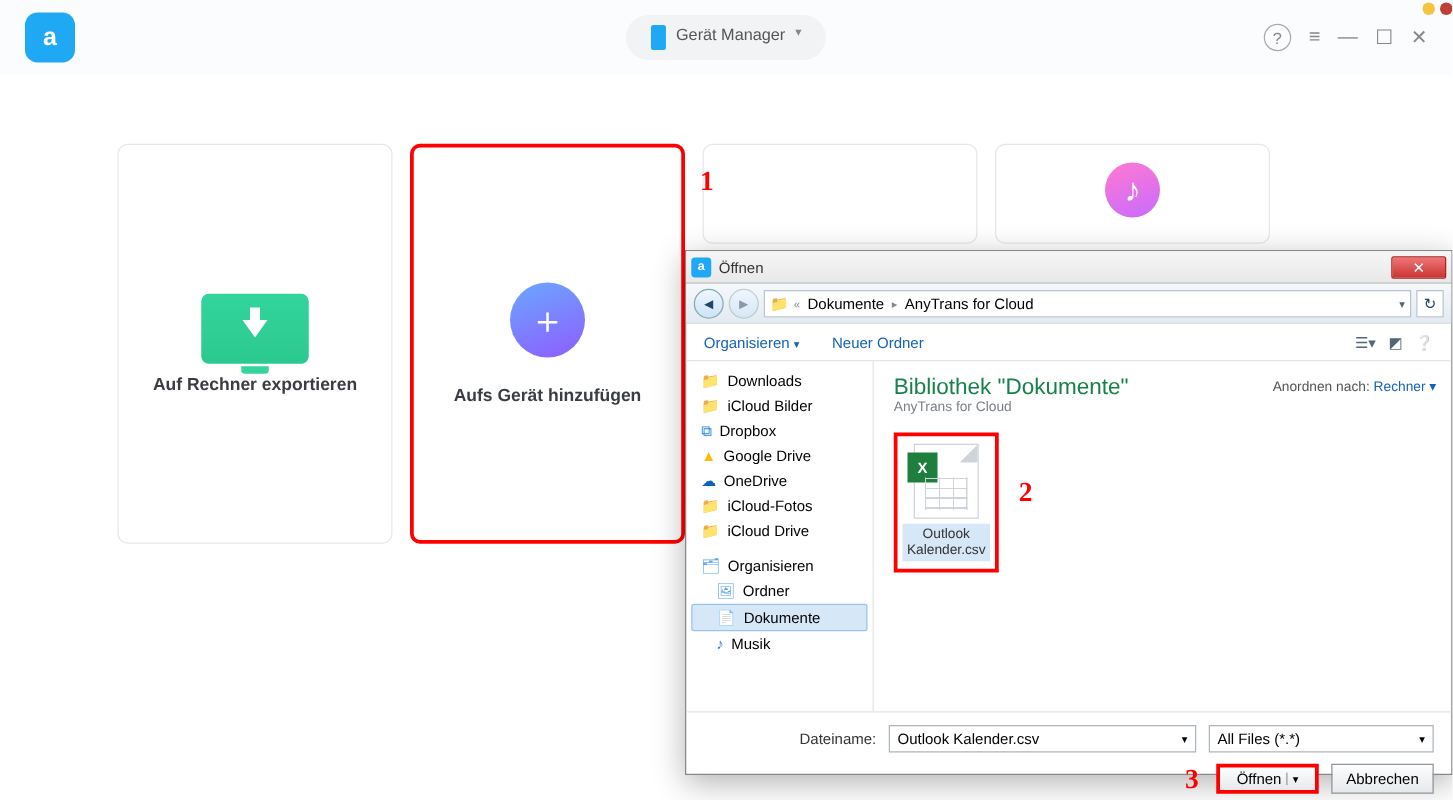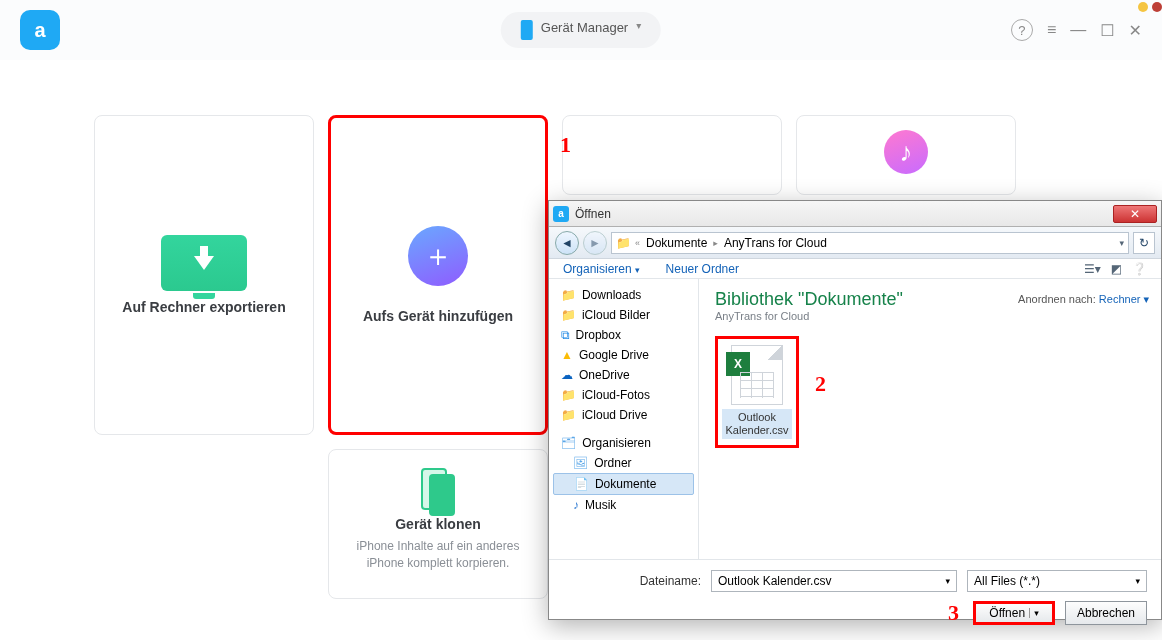--- a/index.html
+++ b/index.html
@@ -43,21 +43,21 @@
 .dlg-titlebar .close { width:44px; height:18px; background: linear-gradient(#e77,#c33); border:1px solid #a22; border-radius:2px; color:#fff; display:flex;align-items:center;justify-content:center; cursor:pointer; font-size:12px; }
 .dlg-nav { height: 32px; background: linear-gradient(#f5f8fb,#e3eaf2); display:flex; align-items:center; padding:0 6px; border-bottom:1px solid #cfd6de; gap:4px; }
 .navbtn { width:24px; height:24px; border-radius:50%; border:1px solid #8aa; background:linear-gradient(#eef6ff,#cde3f7); display:flex;align-items:center;justify-content:center;color:#246; cursor:pointer; }
 .breadcrumb { flex:1; display:flex; align-items:center; border:1px solid #b9c4d0; background:#fff; height:22px; padding:0 4px; gap:4px; }
 .breadcrumb .folder-ico { color:#e8b24b; }
 .breadcrumb .sep { color:#888; font-size:9px; }
 .breadcrumb .seg { padding: 0 2px; }
 .refresh { width:22px;height:22px;border:1px solid #b9c4d0;background:#fff;display:flex;align-items:center;justify-content:center;color:#246;cursor:pointer; }
 .searchbox { width:170px; height:22px; border:1px solid #b9c4d0; background:#fff; padding:0 6px; color:#888; font-style:italic; display:flex;align-items:center; justify-content:space-between; }
 .searchbox .mag { color:#567; font-style:normal; }
-.dlg-toolbar { height: 20px; display:flex; align-items:center; padding:0 14px; gap: 26px; border-bottom:1px solid #e2e6ea; }
+.dlg-toolbar { height: 30px; display:flex; align-items:center; padding:0 14px; gap: 26px; border-bottom:1px solid #e2e6ea; }
 .dlg-toolbar .tb-item { color:#1463b8; cursor:pointer; } .dlg-toolbar .tb-item .chev { font-size:9px; }
 .dlg-toolbar .icons { margin-left:auto; display:flex; gap:10px; color:#567; }
 .dlg-body { display:flex; height: 280px; }
 .tree { width: 150px; border-right:1px solid #e2e6ea; overflow:auto; padding: 6px 4px; }
 .tree-item { display:flex; align-items:center; gap:6px; padding:3px 8px; cursor:pointer; white-space:nowrap; }
 .tree-item.sel { background:#d6e7f7; border:1px solid #9cc2e8; border-radius:2px; }
 .tree-item .fld { color:#e8b24b; } .tree-item .dbx{color:#1e88e5;} .tree-item .grv{color:#fbbc05;}
 .tree-section { margin-top:8px; }
 .content { flex:1; padding: 10px 16px; position:relative; }
 .content h2 { color:#16824a; font-weight:400; font-size:18px; }
@@ -113,28 +113,20 @@
         <span class="arrow-down"></span>
       </div>
     <h3>Auf Rechner exportieren</h3>
   </div>
 
   <div class="col2">
     <div class="card tall hl" style="height:320px">
       <div class="card-icon plus-circ">＋</div>
       <h3>Aufs Gerät hinzufügen</h3>
     </div>
-    <div class="card short">
-      <div class="phone-stack">
-          <span class="p1"></span>
-          <span class="p2"></span>
-        </div>
-      <h3>Gerät klonen</h3>
-      <p>iPhone Inhalte auf ein anderes iPhone komplett korpieren.</p>
-    </div>
   </div>
 
   <div class="card tall" style="visibility:visible;border:1px solid #e5e7ea;height:80px;padding:0"></div>
 
   <div class="card tall" style="height:80px;padding:14px 0 0;justify-content:flex-start">
     <div class="card-icon music-circ" style="width:44px;height:44px;margin-bottom:0">♪</div>
   </div>
 </div>
 
 <div class="ann" style="left:560px; top:132px;">1</div>

